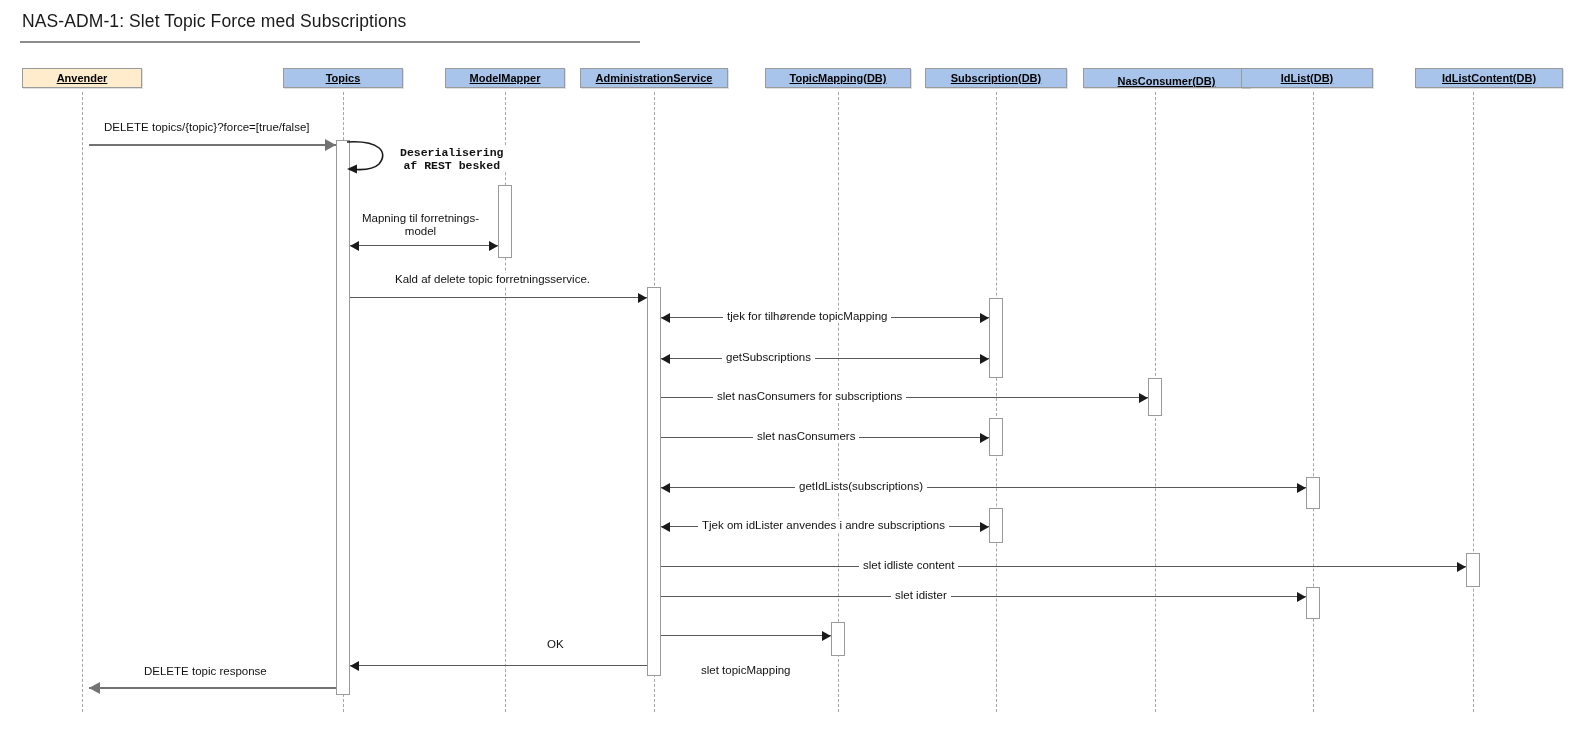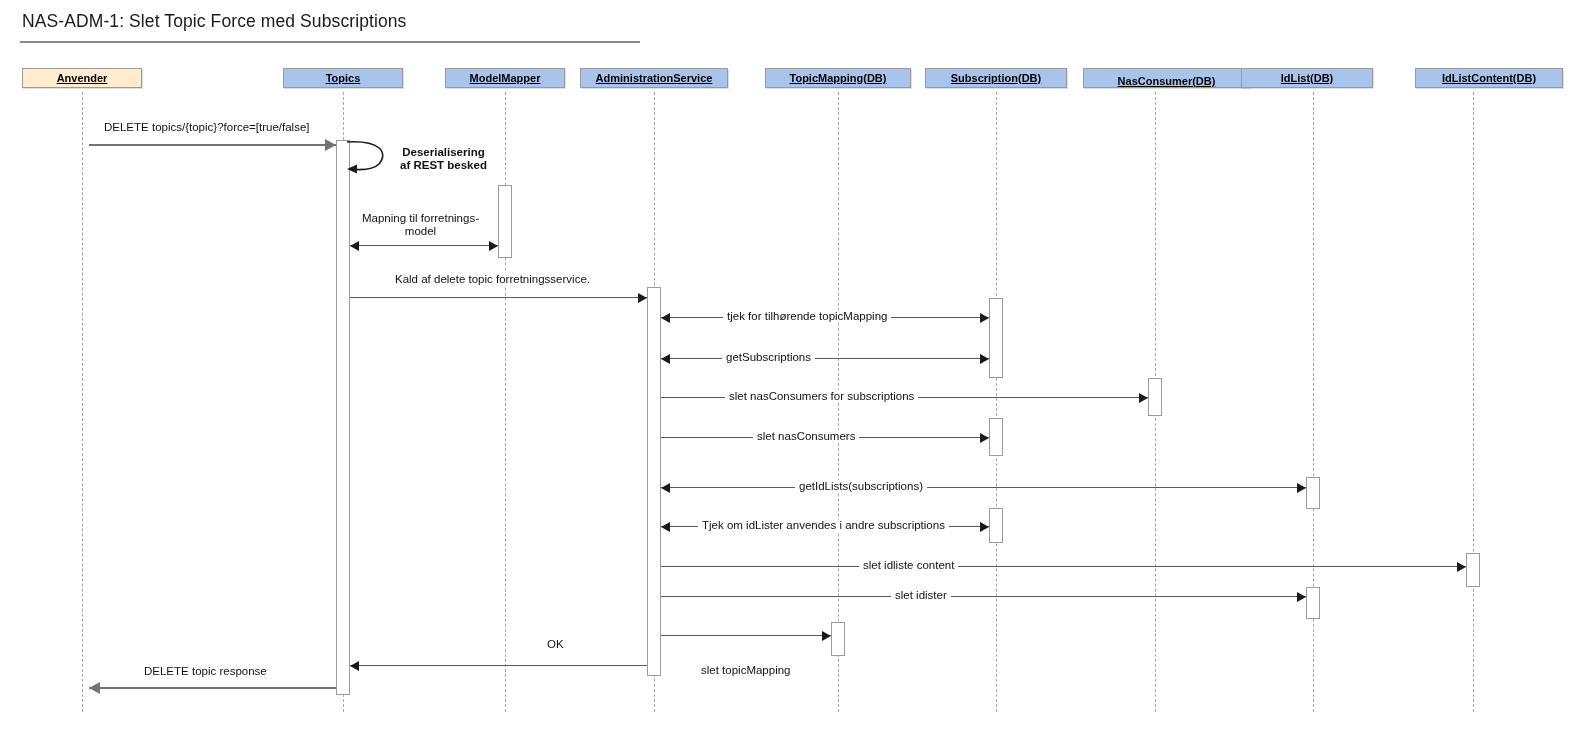--- a/index.html
+++ b/index.html
@@ -177,39 +177,39 @@
       <div class="activation" style="left: 1306px; top: 477px; height: 32px;"></div>
       <div class="activation" style="left: 989px; top: 508px; height: 35px;"></div>
       <div class="activation" style="left: 1466px; top: 553px; height: 34px;"></div>
       <div class="activation" style="left: 1306px; top: 587px; height: 32px;"></div>
       <div class="activation" style="left: 831px; top: 622px; height: 34px;"></div>
     </div>
   <div id="messages-layer">
       <div class="msg-line thick" style="left: 89px; top: 144px; width: 247px;"></div>
       <div class="arrowhead right open" style="left: 325px; top: 139px;"></div>
       <div class="msg-label" style="left: 100px; top: 121px;">DELETE topics/{topic}?force=[true/false]</div>
-      <div class="msg-label bold wrap" style="left: 396px; top: 146px;">Deserialisering<br>af REST besked</div>
+      <div class="msg-label bold wrap" style="left: 396px; top: 146px; font-family: Liberation Mono, monospace;">Deserialisering<br>af REST besked</div>
       <div class="msg-line" style="left: 350px; top: 245px; width: 148px;"></div>
       <div class="arrowhead right" style="left: 489px; top: 241px;"></div>
       <div class="arrowhead left" style="left: 350px; top: 241px;"></div>
       <div class="msg-label wrap" style="left: 358px; top: 212px;">Mapning til forretnings-<br>model</div>
       <div class="msg-line" style="left: 350px; top: 297px; width: 297px;"></div>
       <div class="arrowhead right" style="left: 638px; top: 293px;"></div>
       <div class="msg-label" style="left: 391px; top: 273px;">Kald af delete topic forretningsservice.</div>
       <div class="msg-line" style="left: 661px; top: 317px; width: 328px;"></div>
       <div class="arrowhead right" style="left: 980px; top: 313px;"></div>
       <div class="arrowhead left" style="left: 661px; top: 313px;"></div>
       <div class="msg-label" style="left: 723px; top: 310px;">tjek for tilhørende topicMapping</div>
       <div class="msg-line" style="left: 661px; top: 358px; width: 328px;"></div>
       <div class="arrowhead right" style="left: 980px; top: 354px;"></div>
       <div class="arrowhead left" style="left: 661px; top: 354px;"></div>
       <div class="msg-label" style="left: 722px; top: 351px;">getSubscriptions</div>
       <div class="msg-line" style="left: 661px; top: 397px; width: 487px;"></div>
       <div class="arrowhead right" style="left: 1139px; top: 393px;"></div>
-      <div class="msg-label" style="left: 713px; top: 390px; margin-left: 12px;">slet nasConsumers for subscriptions</div>
+      <div class="msg-label" style="left: 713px; top: 390px;">slet nasConsumers for subscriptions</div>
       <div class="msg-line" style="left: 661px; top: 437px; width: 328px;"></div>
       <div class="arrowhead right" style="left: 980px; top: 433px;"></div>
       <div class="msg-label" style="left: 753px; top: 430px;">slet nasConsumers</div>
       <div class="msg-line" style="left: 661px; top: 487px; width: 645px;"></div>
       <div class="arrowhead right" style="left: 1297px; top: 483px;"></div>
       <div class="arrowhead left" style="left: 661px; top: 483px;"></div>
       <div class="msg-label" style="left: 795px; top: 480px;">getIdLists(subscriptions)</div>
       <div class="msg-line" style="left: 661px; top: 526px; width: 328px;"></div>
       <div class="arrowhead right" style="left: 980px; top: 522px;"></div>
       <div class="arrowhead left" style="left: 661px; top: 522px;"></div>

